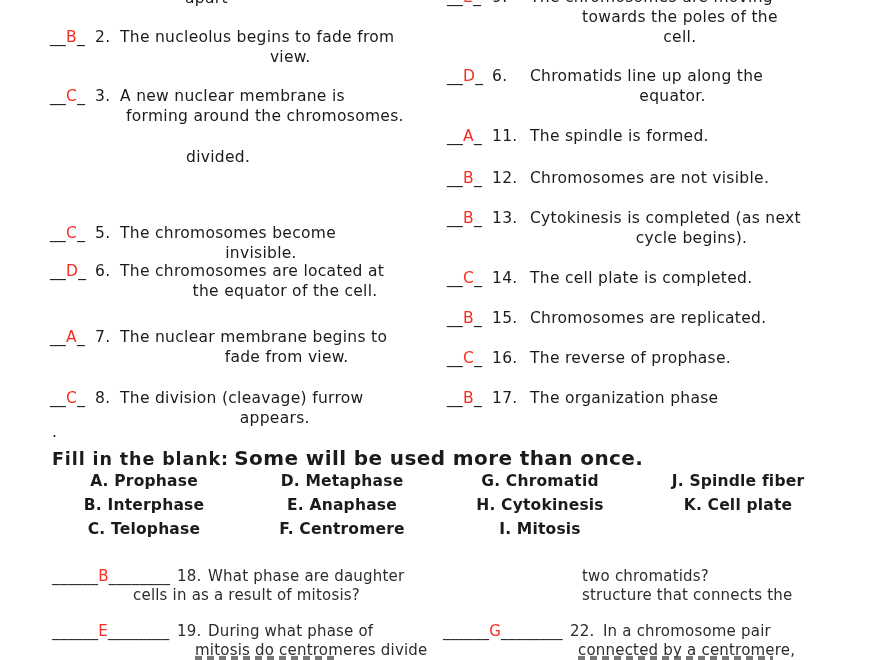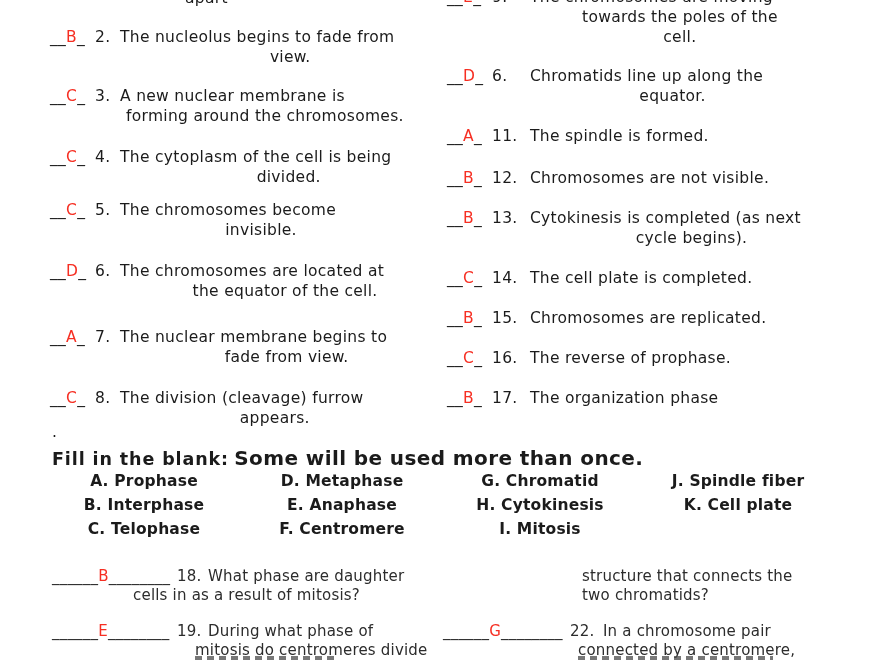--- a/index.html
+++ b/index.html
@@ -42,25 +42,24 @@
     <div><span class="blank"><span>__</span><span class="ans">B</span><span>_</span></span><span class="num num-l">2.</span><span>The nucleolus begins to fade from</span></div>
     <div class="l2" style="margin-left:136px;">view.</div>
   </div>
 
   <div class="mi" style="left:50px;top:86px;">
     <div><span class="blank"><span>__</span><span class="ans">C</span><span>_</span></span><span class="num num-l">3.</span><span>A new nuclear membrane is</span></div>
     <div class="l2" style="margin-left:76px;">forming around the chromosomes.</div>
   </div>
 
   <div class="mi" style="left:50px;top:147px;">
-    <div><span class="blank"><span>__</span><span class="ans">C</span><span>_</span></span><span class="num num-l">4.</span><span>The cytoplasm of the cell is being</span></div>
     <div class="l2" style="margin-left:136px;">divided.</div>
   </div>
 
-  <div class="mi" style="left:50px;top:200px;">
+  <div class="mi" style="left:50px;top:223px;">
     <div><span class="blank"><span>__</span><span class="ans">C</span><span>_</span></span><span class="num num-l">5.</span><span>The chromosomes become</span></div>
     <div class="l2" style="margin-left:136px;">invisible.</div>
   </div>
 
   <div class="mi" style="left:50px;top:261px;">
     <div><span class="blank"><span>__</span><span class="ans">D</span><span>_</span></span><span class="num num-l">6.</span><span>The chromosomes are located at</span></div>
     <div class="l2" style="margin-left:136px;">the equator of the cell.</div>
   </div>
 
   <div class="mi" style="left:50px;top:327px;">
@@ -139,22 +138,22 @@
     <div><span class="qblank" style="width:125px;"><span>______</span><span class="ans">B</span><span>________</span></span><span class="num" style="width:31px;">18.</span><span>What phase are daughter</span></div>
     <div style="margin-left:81px;">cells in as a result of mitosis?</div>
   </div>
 
   <div class="q" style="left:52px;top:622px;">
     <div><span class="qblank" style="width:125px;"><span>______</span><span class="ans">E</span><span>________</span></span><span class="num" style="width:31px;">19.</span><span>During what phase of</span></div>
     <div style="margin-left:143px;">mitosis do centromeres divide</div>
   </div>
 
   <div class="q" style="left:582px;top:567px;">
+    <div>two chromatids?</div>
     <div>structure that connects the</div>
-    <div>two chromatids?</div>
   </div>
 
   <div class="q" style="left:443px;top:622px;">
     <div><span class="qblank" style="width:127px;"><span>______</span><span class="ans">G</span><span>________</span></span><span class="num" style="width:33px;">22.</span><span>In a chromosome pair</span></div>
     <div style="margin-left:135px;">connected by a centromere,</div>
   </div>
 
   <div class="sliver" style="left:195px;width:140px;"></div>
   <div class="sliver" style="left:578px;width:195px;"></div>
 

